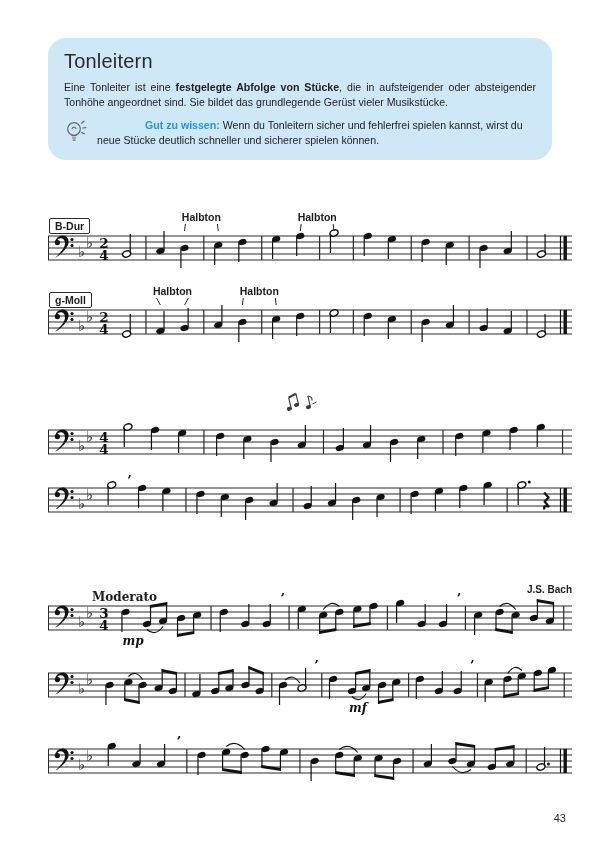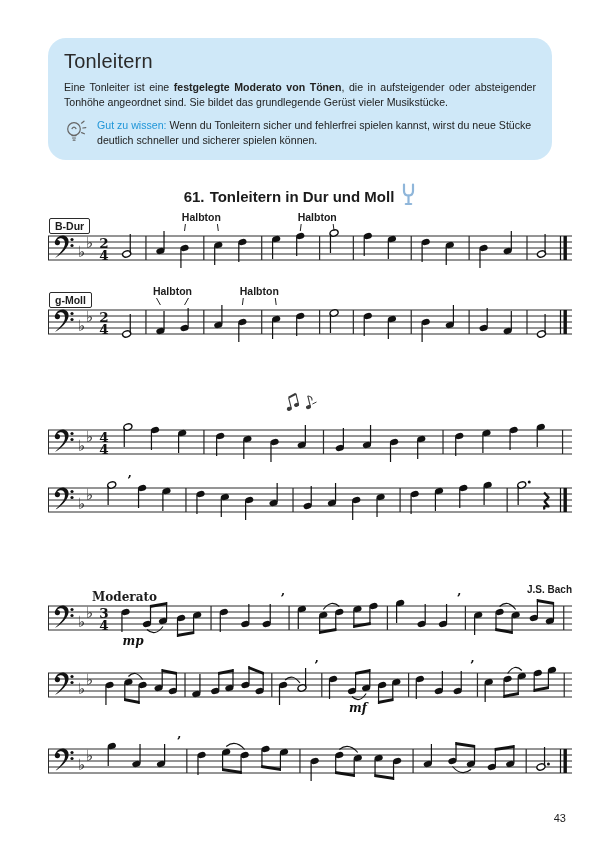--- a/index.html
+++ b/index.html
@@ -6,21 +6,21 @@
   .page{position:relative;width:600px;height:849px;background:#fff;overflow:hidden;
         font-family:"Liberation Sans",sans-serif;color:#1c1c1c;}
   
   .info-box{position:absolute;left:48px;top:38px;width:504px;box-sizing:border-box;
             border-radius:18px;padding:12px 16px 11px 16px;}
   .info-title{font-size:20px;font-weight:normal;color:#2a2a2a;margin:0 0 7px 0;letter-spacing:.2px;}
   .info-body{font-size:10.6px;line-height:1.42;margin:0;text-align:justify;color:#222;}
   .tip{display:flex;gap:9px;margin-top:8px;align-items:flex-start;}
   .tip-icon{flex:0 0 24px;margin-top:1px;}
   .tip-text{font-size:10.6px;line-height:1.42;color:#222;}
-  .tip-label{font-weight:normal;}
+  .tip-label{font-weight:bold;margin-left:48px;}
   
   .piece-title{position:absolute;left:0;width:600px;text-align:center;font-size:15px;
                font-weight:bold;color:#1b1b1b;}
   .piece-title .inner{display:inline-flex;align-items:center;gap:7px;}
   .piece-title .num{margin-right:1px;}
   .composer{position:absolute;right:28px;font-size:10px;font-weight:bold;color:#1b1b1b;}
   
   .staff{position:absolute;left:48px;width:524px;height:70px;}
   .key-label{position:absolute;left:49px;border:1.2px solid #2b2b2b;border-radius:2px;
              padding:1px 5px;font-size:10.5px;font-weight:bold;background:#fff;z-index:2;}
@@ -28,53 +28,38 @@
          font-size:12px;z-index:2;}
   .page-num{position:absolute;right:34px;top:812px;font-size:11px;color:#222;}
 </style>
 </head>
 <body>
 
 <div class="page">
 
   <div class="info-box" id="info-box" style="background: rgb(207, 232, 248);">
     <h1 class="info-title">Tonleitern</h1>
-    <p class="info-body"><span>Eine Tonleiter ist eine </span><b>festgelegte Moderato von Tönen</b><span>, die in aufsteigender oder absteigender Tonhöhe angeordnet sind. Sie bildet das grundlegende Gerüst vieler Musikstücke.</span></p>
+    <p class="info-body"><span>Eine Tonleiter ist eine </span><b>festgelegte Abfolge von Stücke</b><span>, die in aufsteigender oder absteigender Tonhöhe angeordnet sind. Sie bildet das grundlegende Gerüst vieler Musikstücke.</span></p>
     <div class="tip">
       <span class="tip-icon">
         <svg width="24" height="26" viewBox="0 0 24 26">
             <g stroke="#666" fill="none" stroke-width="1.2" stroke-linecap="round">
           <circle cx="10" cy="10" r="6.3"></circle>
           <path d="M8,9.6 q2,-3 4,0"></path>
           <path d="M8,16.6 h4 M8.5,19 h3 M9.2,21.2 h1.8"></path>
           <line x1="17.5" y1="4.2" x2="20" y2="2.2"></line>
           <line x1="18.8" y1="9" x2="21.8" y2="8.6"></line>
           <line x1="17.6" y1="13.6" x2="20.4" y2="14.8"></line>
         </g>
           </svg>
       </span>
       <span class="tip-text"><span class="tip-label" style="color: rgb(33, 150, 216);">Gut zu wissen:</span><span> Wenn du Tonleitern sicher und fehlerfrei spielen kannst, wirst du neue Stücke deutlich schneller und sicherer spielen können.</span></span>
     </div>
   </div>
 
-  <div class="piece-title" style="top:183px">
-    <span class="inner">
-      <span><span class="num">61.</span>
-      <span>Tonleitern in Dur und Moll</span></span>
-      <span>
-        <svg width="15" height="23" viewBox="0 0 15 23">
-            <g stroke="#8fb6da" fill="none" stroke-width="2.2" stroke-linecap="round">
-          <path d="M3,1.5 V8 Q3,12.5 7.5,12.5 Q12,12.5 12,8 V1.5"></path>
-          <line x1="7.5" y1="12.5" x2="7.5" y2="20"></line>
-          <line x1="4.8" y1="21" x2="10.2" y2="21"></line>
-        </g>
-          </svg>
-      </span>
-    </span>
-  </div>
 
   <div class="key-label" style="top:218px">B-Dur</div>
   <div class="staff" style="top:210px"><svg width="524" height="70" viewBox="0 0 524 70">
         <line x1="0" y1="26" x2="524" y2="26" stroke="#2a2a2a" stroke-width="1"></line>
         <line x1="0" y1="32" x2="524" y2="32" stroke="#2a2a2a" stroke-width="1"></line>
         <line x1="0" y1="38" x2="524" y2="38" stroke="#2a2a2a" stroke-width="1"></line>
         <line x1="0" y1="44" x2="524" y2="44" stroke="#2a2a2a" stroke-width="1"></line>
         <line x1="0" y1="50" x2="524" y2="50" stroke="#2a2a2a" stroke-width="1"></line>
         <line x1="0.5" y1="26" x2="0.5" y2="50" stroke="#2a2a2a" stroke-width="1"></line>
         <path d="M7,33.5 C7,27.5 12.5,24.6 16.5,25.8 C21,27.2 22,32.5 18.5,37.5 C15.5,42 10.5,46 7,48 C11.5,43.5 15.8,39.5 16.8,35 C17.6,31 15.6,27.8 12.4,28.3 C9.6,28.7 8.2,30.8 8.2,33.5 Z" fill="#111111"></path>

